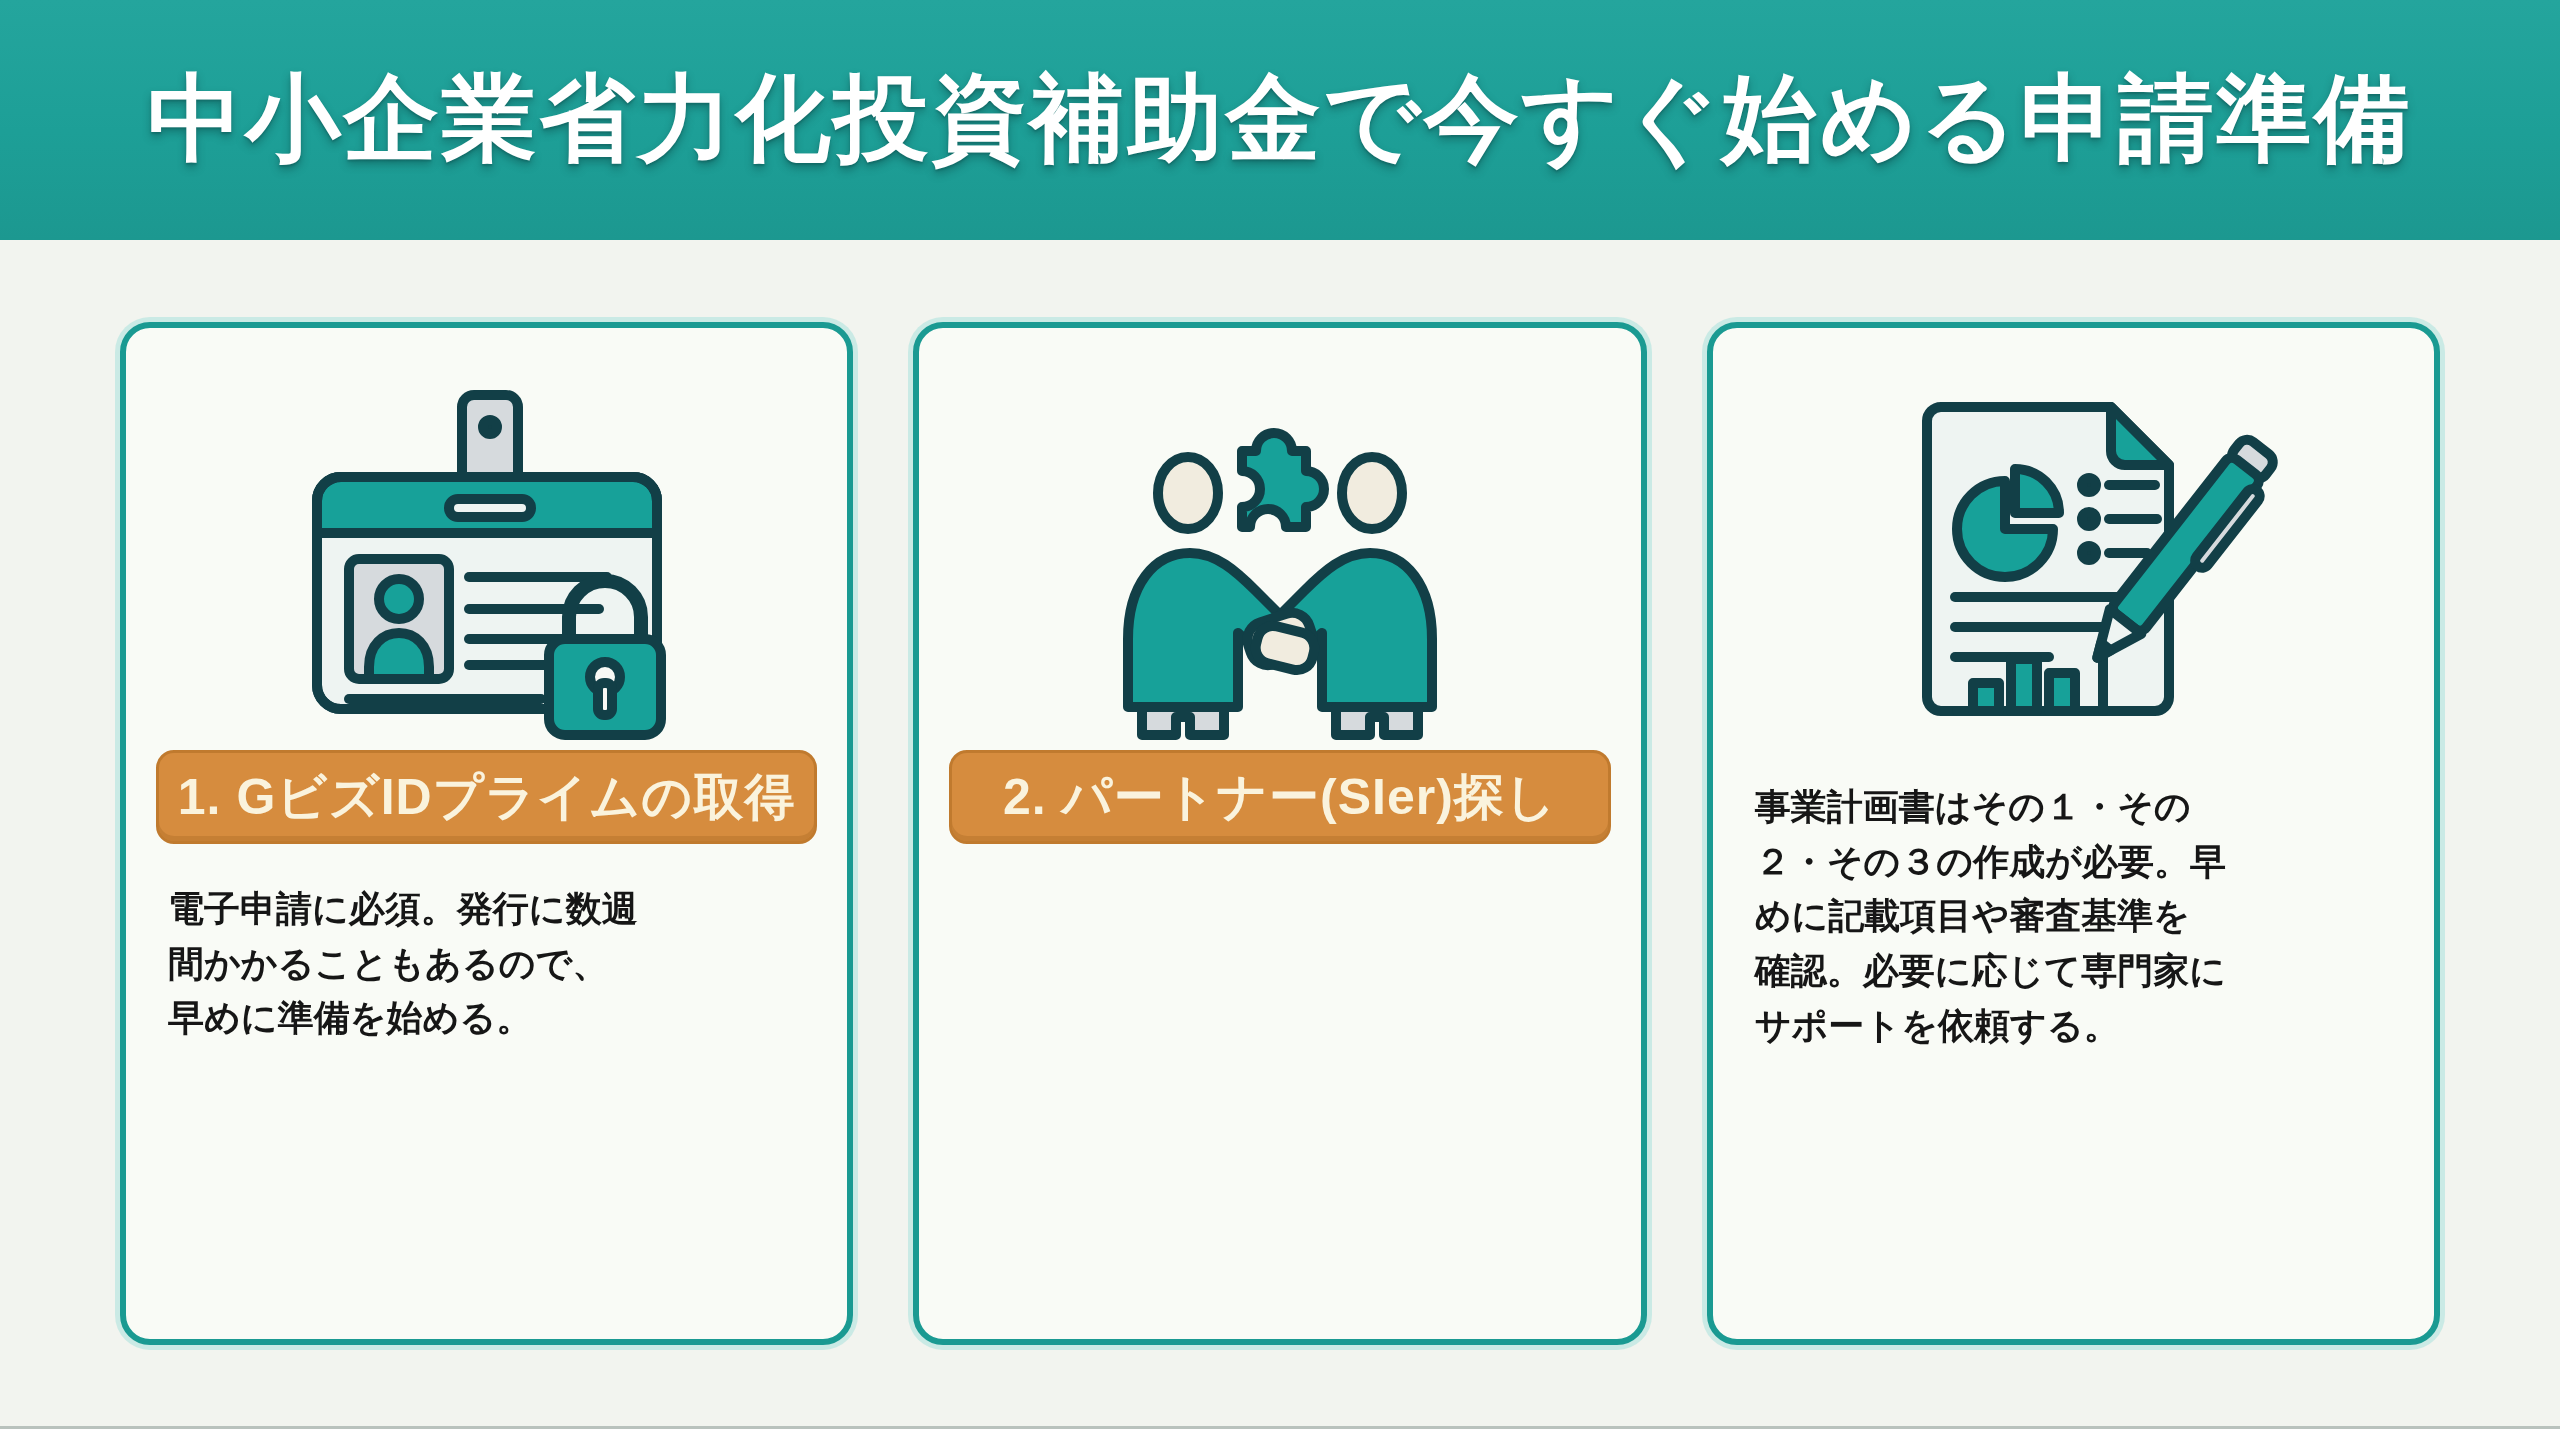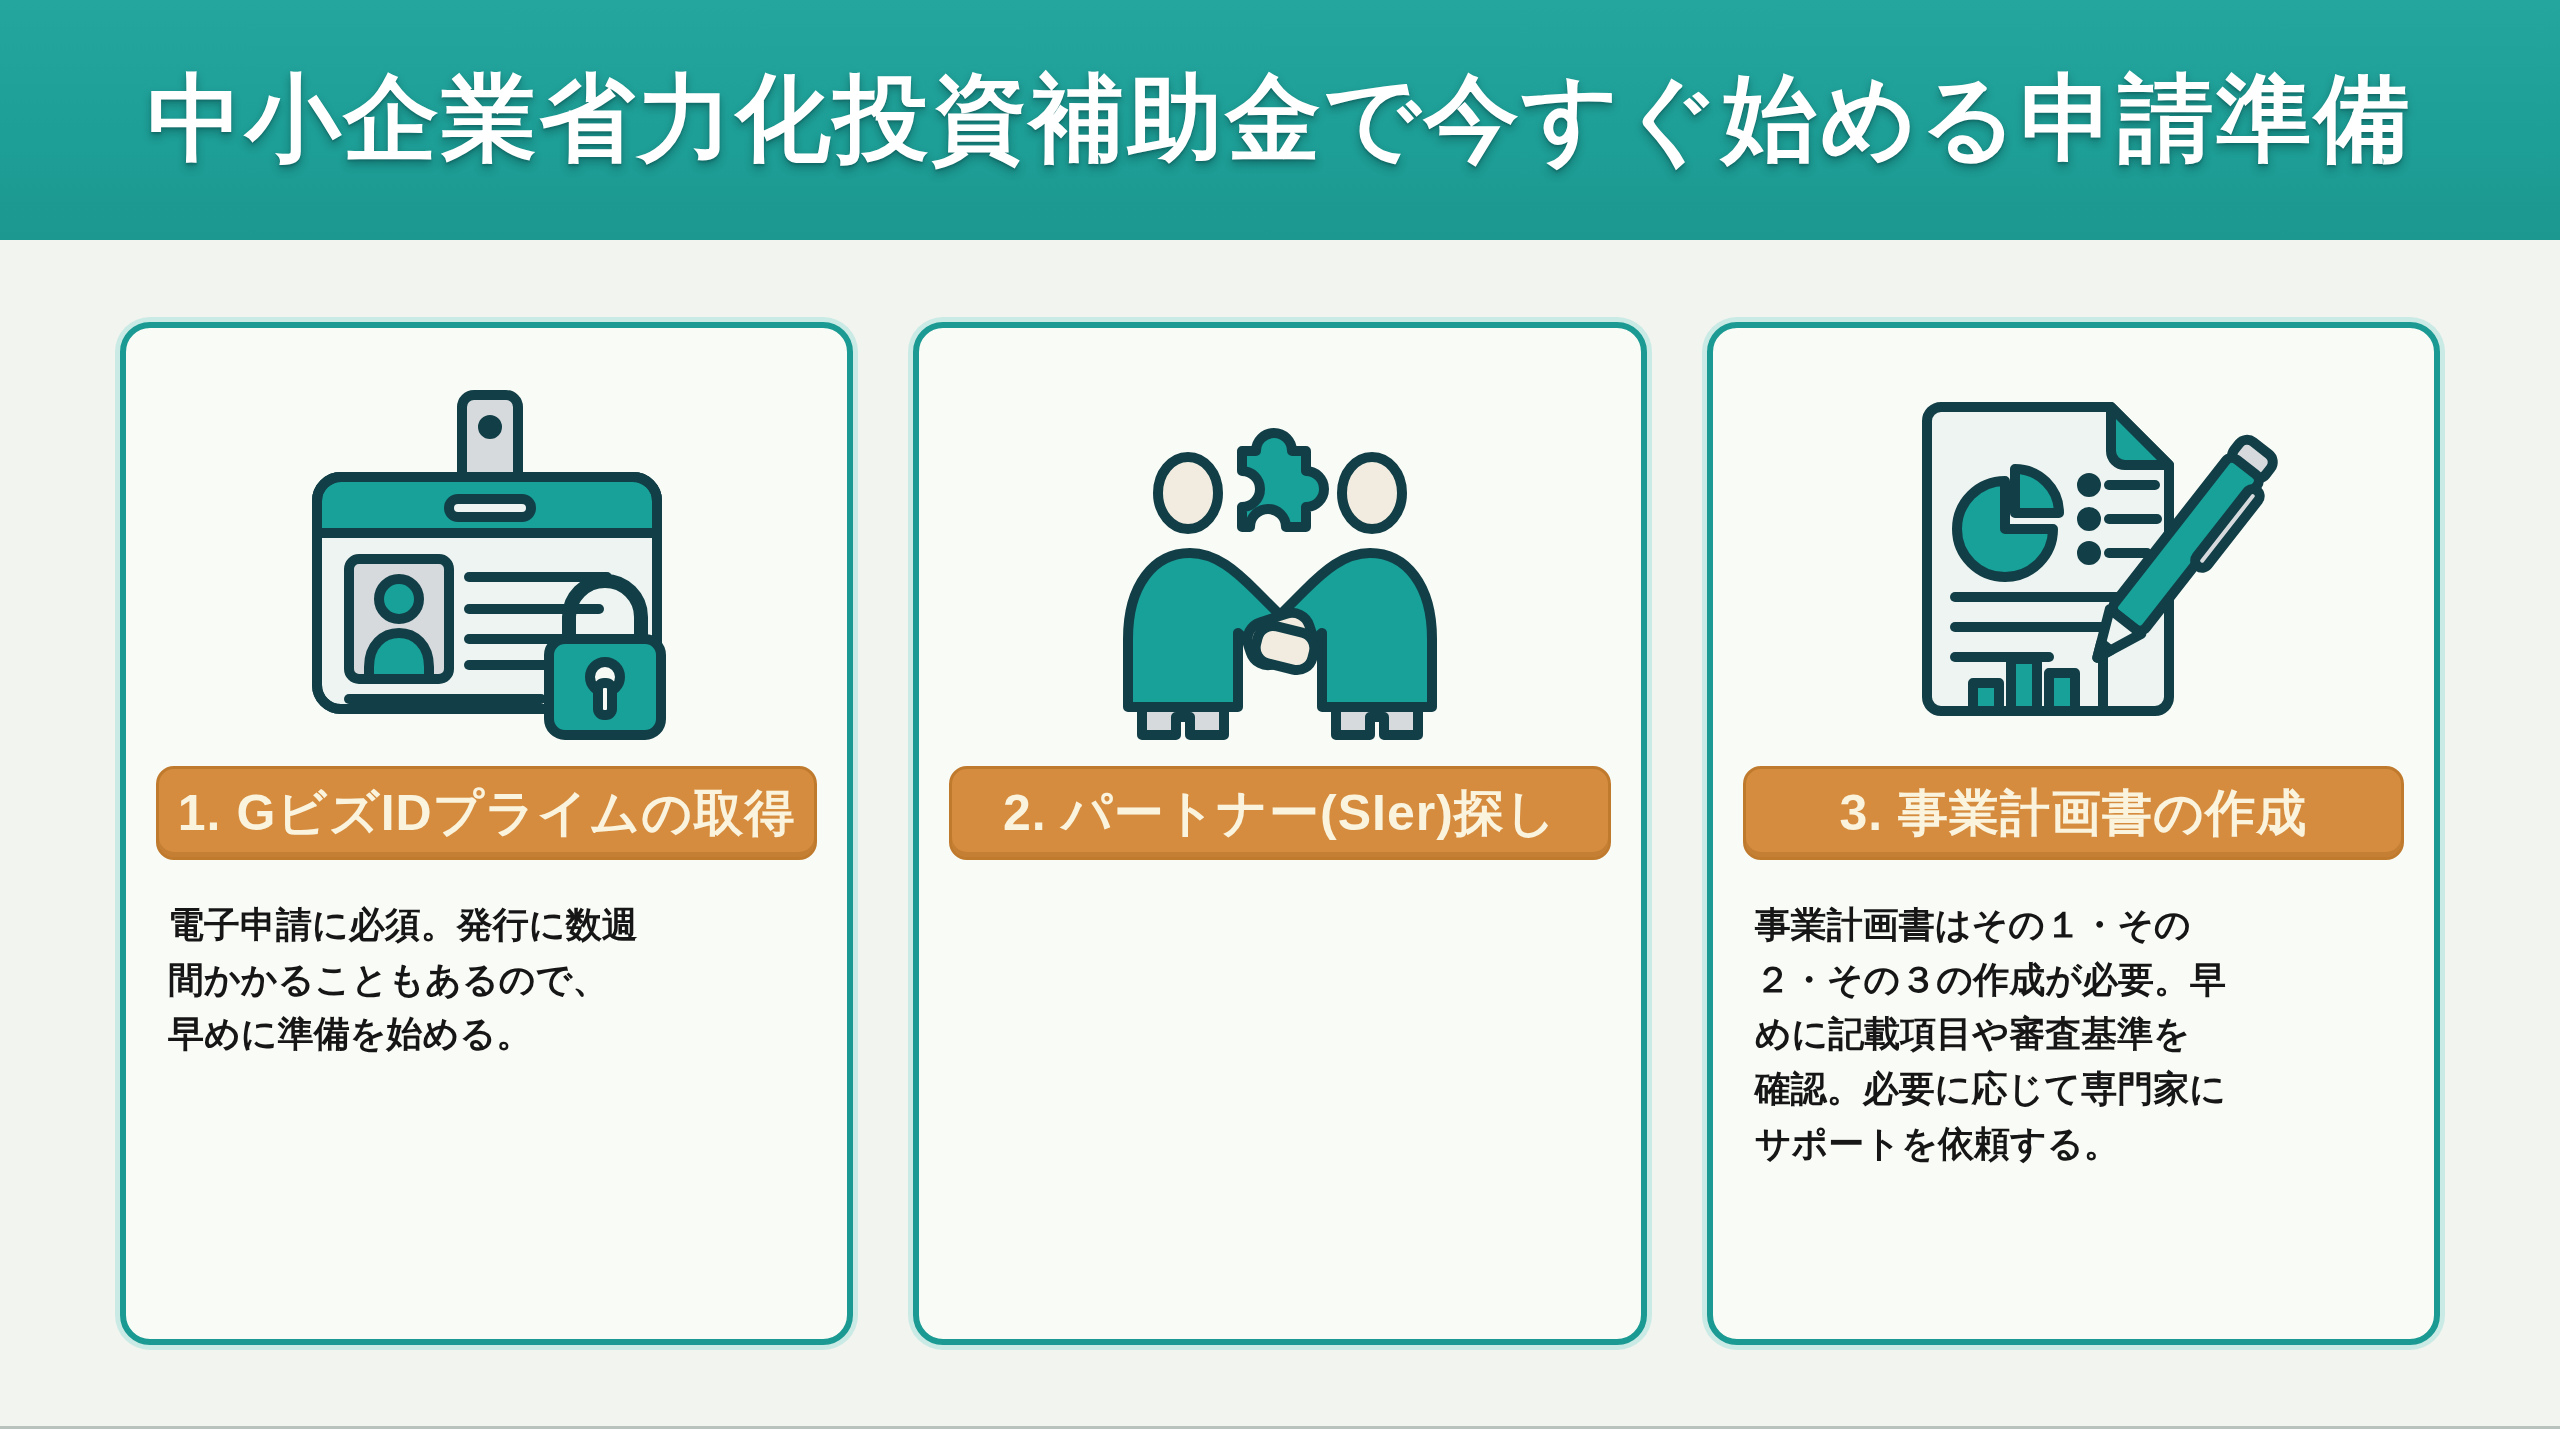--- a/index.html
+++ b/index.html
@@ -48,21 +48,21 @@
     box-shadow:0 0 0 5px rgba(170,226,221,.55);
     display:flex;flex-direction:column;align-items:stretch;
   }
   .icon-wrap{
     margin-top:52px;
     height:362px;
     display:flex;align-items:center;justify-content:center;
   }
   .icon-wrap svg{height:360px;width:auto;}
   .badge{
-    margin:24px 30px 0 30px;
+    margin:8px 30px 0 30px;
     height:94px;
     background:var(--badge-orange);
     border:3px solid #c07a2e;
     border-radius:18px;
     box-shadow:inset 0 -5px 0 rgba(120,70,10,.18);
     display:flex;align-items:center;justify-content:center;
     color:var(--badge-text);
     font-size:50px;font-weight:800;letter-spacing:1px;
     white-space:nowrap;
   }
@@ -193,21 +193,20 @@
 
           <g transform="rotate(38 302 190)">
             <rect class="f-gray sw8" x="282" y="34" width="40" height="28" rx="10"></rect>
             <rect class="f-teal" x="282" y="58" width="40" height="196" rx="8"></rect>
             <path class="f-paper sw8" d="M282 254 L302 300 L322 254 Z"></path>
             <path class="f-teal sw8" d="M296 286 L302 300 L308 286 Z"></path>
             <rect class="f-gray sw8" x="318" y="70" width="14" height="96" rx="7"></rect>
           </g>
         </svg>
       </div>
-      <div class="badge">3. 事業計画書の作成</div>
       <div class="desc">事業計画書はその１・その
 ２・その３の作成が必要。早
 めに記載項目や審査基準を
 確認。必要に応じて専門家に
 サポートを依頼する。</div>
     </div>
 
   </div>
 
   <div class="bottom-line"></div>

